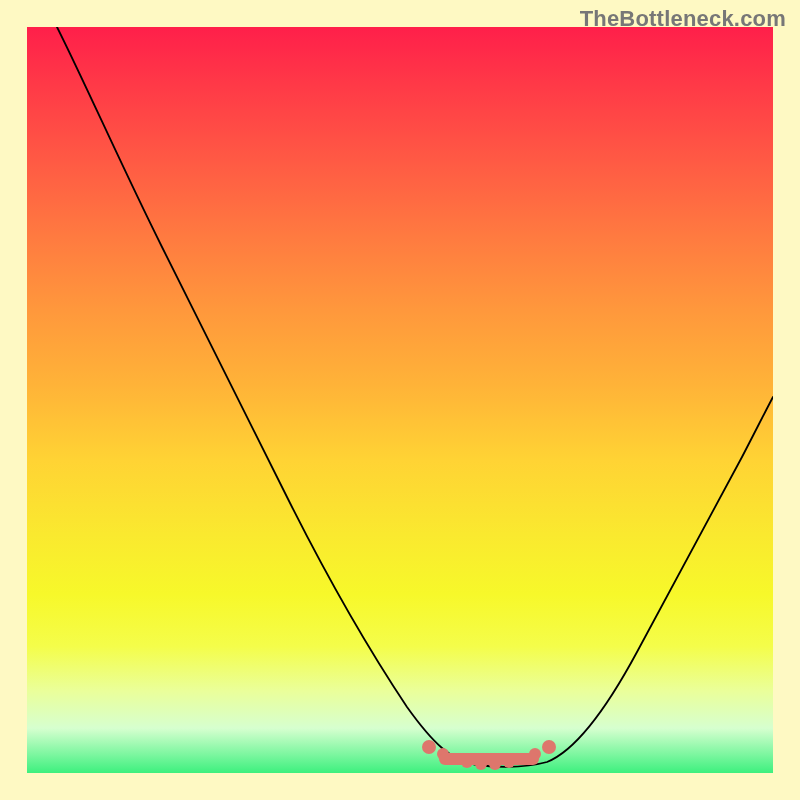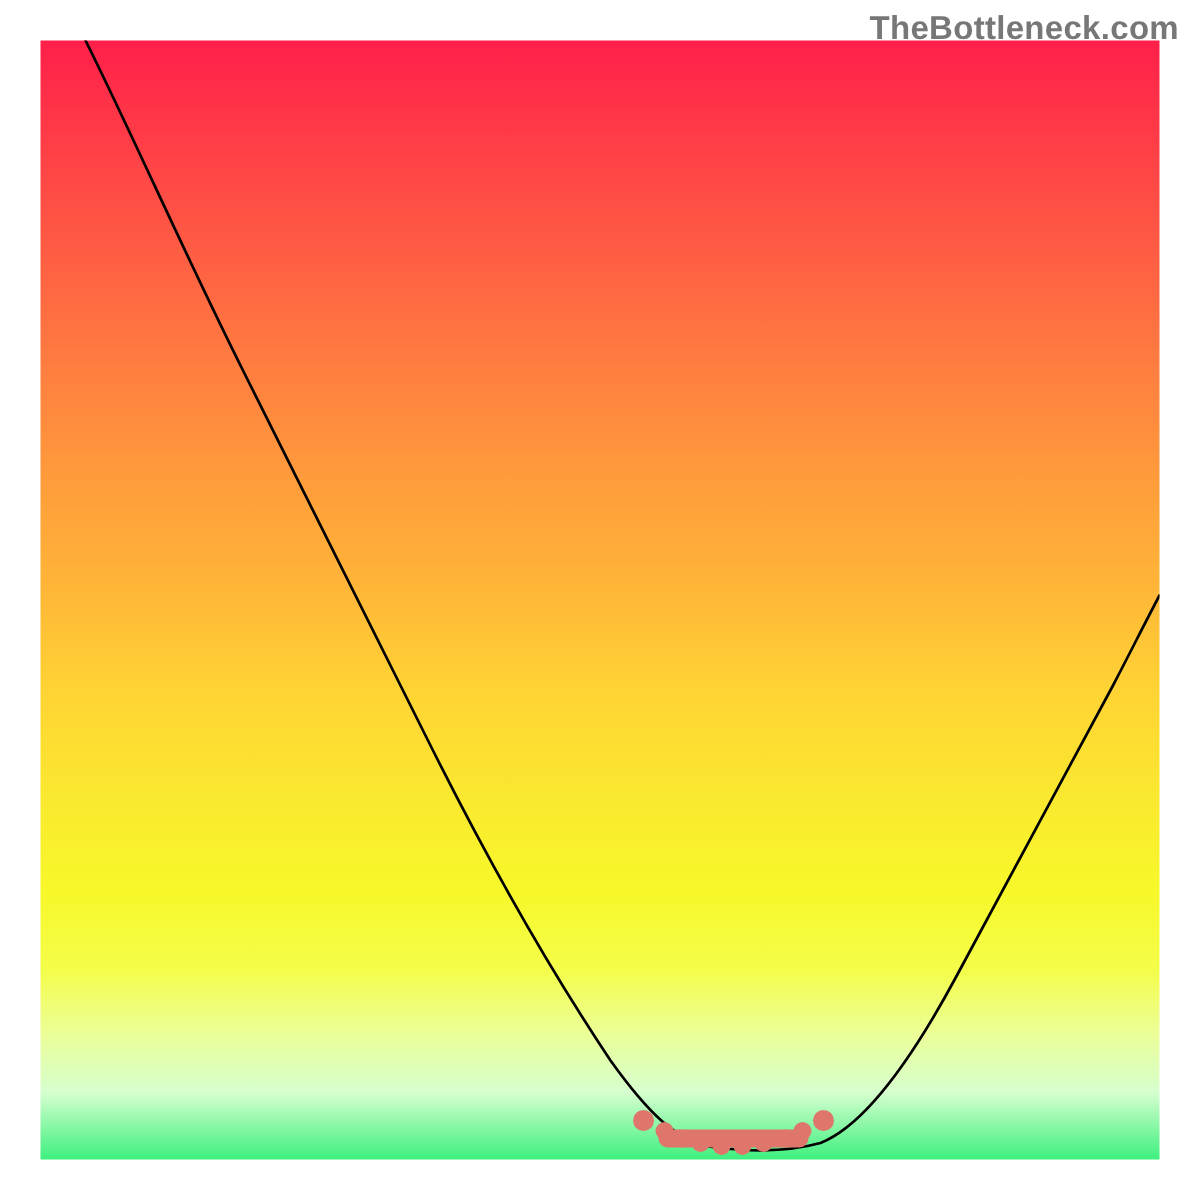--- a/index.html
+++ b/index.html
@@ -8,21 +8,21 @@
     width: 800px;
     height: 800px;
     background: #000;
     overflow: hidden;
     font-family: Arial, Helvetica, sans-serif;
   }
   .frame {
     position: relative;
     width: 800px;
     height: 800px;
-    background: #ffffff;
+    background: #fef9c3;
   }
   .watermark {
     position: absolute;
     top: 6px;
     right: 14px;
     color: #777;
     font-size: 22px;
     font-weight: 600;
     letter-spacing: 0.2px;
     z-index: 10;

